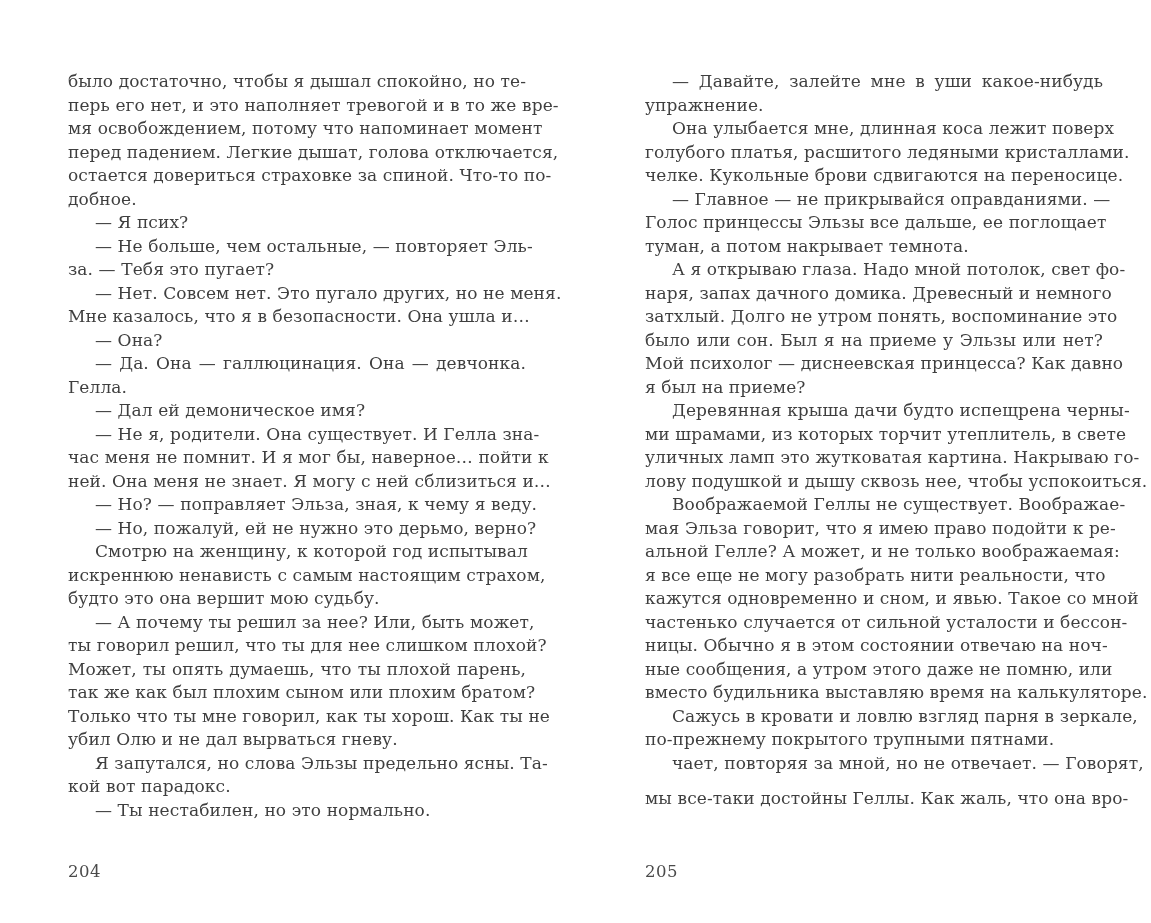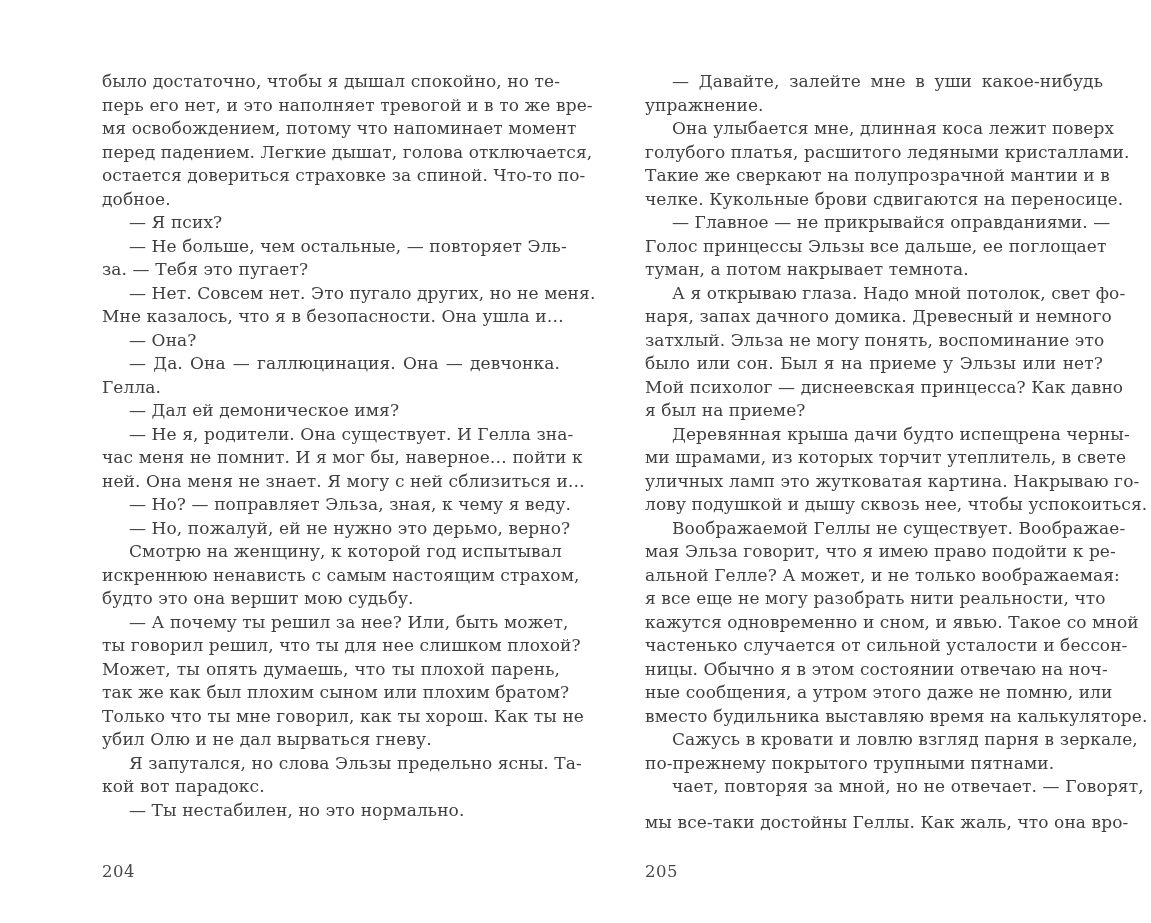--- a/index.html
+++ b/index.html
@@ -19,21 +19,21 @@
     position: absolute;
     inset: 0;
     background: #ffffff;
   }
   .page {
     position: absolute;
     top: 70px;
     width: 458px;
     height: 830px;
   }
-  #page-left  { left: 68px; margin-left: 34px;  }
+  #page-left  { left: 68px;  }
   #page-right { left: 645px; }
   .text-block {
     width: 458px;
   }
   .line {
     font-size: 17px;
     line-height: 23.5px;
     height: 23.5px;
     white-space: nowrap;
     text-align: justify;
@@ -136,32 +136,31 @@
 
   <div class="page" id="page-right">
     <div class="text-block">
         <div class="para indent">
           <div class="line">— Давайте, залейте мне в уши какое-нибудь</div>
           <div class="line">упражнение.</div>
         </div>
         <div class="para indent">
           <div class="line">Она улыбается мне, длинная коса лежит поверх</div>
           <div class="line">голубого платья, расшитого ледяными кристаллами.</div>
-          <div class="line">Такие же сверкают на полупрозрачной мантии и в</div>
           <div class="line">челке. Кукольные брови сдвигаются на переносице.</div>
         </div>
         <div class="para indent">
           <div class="line">— Главное — не прикрывайся оправданиями. —</div>
           <div class="line">Голос принцессы Эльзы все дальше, ее поглощает</div>
           <div class="line">туман, а потом накрывает темнота.</div>
         </div>
         <div class="para indent">
           <div class="line">А я открываю глаза. Надо мной потолок, свет фо-</div>
           <div class="line">наря, запах дачного домика. Древесный и немного</div>
-          <div class="line">затхлый. Эльза не могу понять, воспоминание это</div>
+          <div class="line">затхлый. Долго не утром понять, воспоминание это</div>
           <div class="line">было или сон. Был я на приеме у Эльзы или нет?</div>
           <div class="line">Мой психолог — диснеевская принцесса? Как давно</div>
           <div class="line">я был на приеме?</div>
         </div>
         <div class="para indent">
           <div class="line">Деревянная крыша дачи будто испещрена черны-</div>
           <div class="line">ми шрамами, из которых торчит утеплитель, в свете</div>
           <div class="line">уличных ламп это жутковатая картина. Накрываю го-</div>
           <div class="line">лову подушкой и дышу сквозь нее, чтобы успокоиться.</div>
         </div>

